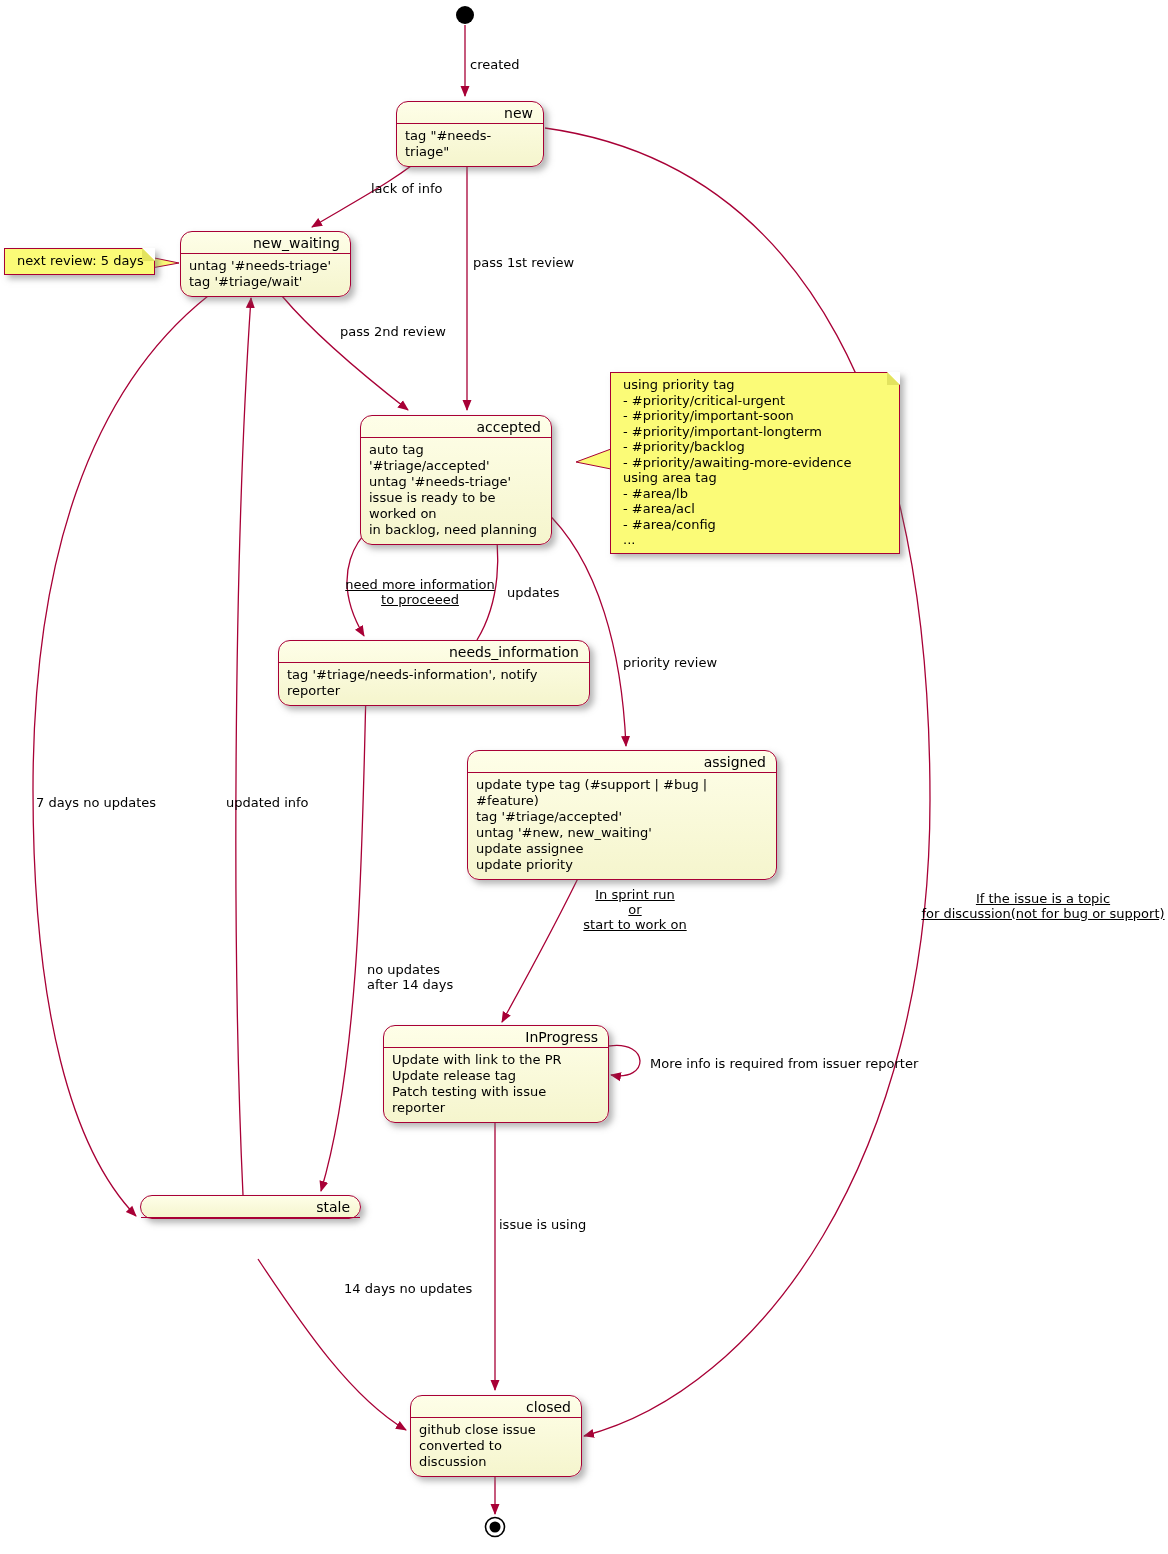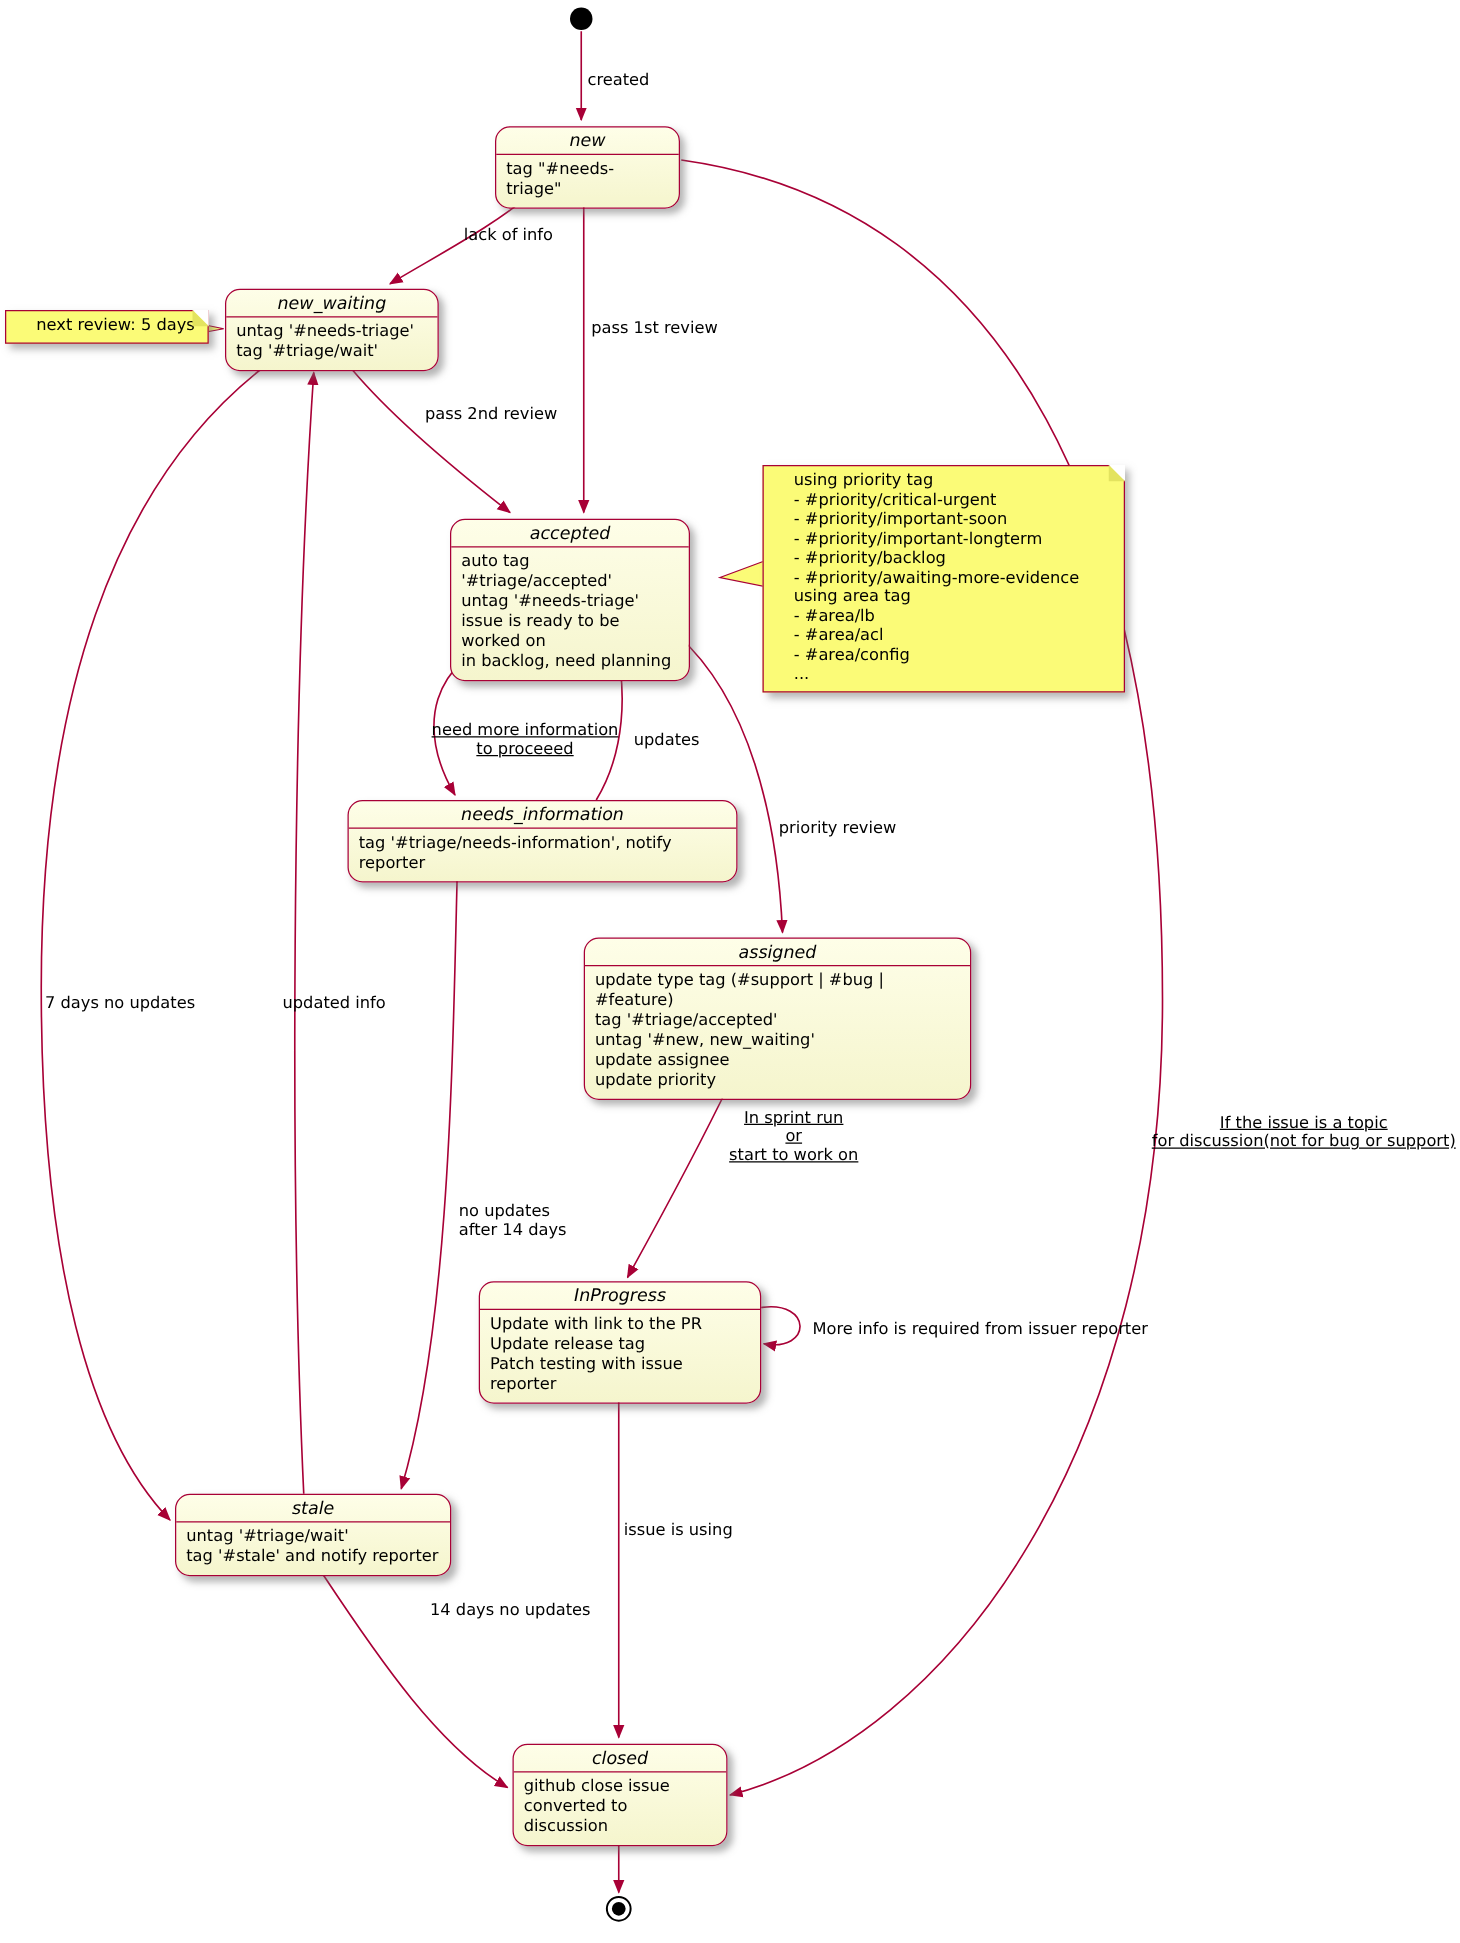--- a/index.html
+++ b/index.html
@@ -8,27 +8,27 @@
   #arrows { position:absolute; left:0; top:0; }
 
   .state {
     position:absolute;
     background:linear-gradient(180deg,#fefee8,#f5f5cd);
     border:1.5px solid #A80036;
     border-radius:12px;
     box-shadow:4px 4px 6px rgba(110,110,110,.5);
     font-size:13px; color:#000;
   }
-  .state-title { font-size:14px; text-align:center; padding:3px 10px 2px; border-bottom:1.5px solid #A80036;font-style:italic; }
+  .state-title { font-size:14px; text-align:right; padding:3px 10px 2px; border-bottom:1.5px solid #A80036; }
   .state-body { padding:4px 8px 6px; line-height:16px; }
 
   .note {
     position:absolute; background:#FBFB77; border:1px solid #A80036;
     box-shadow:4px 4px 6px rgba(110,110,110,.5);
-    font-size:13px; line-height:15.5px; padding:4px 10px 5px 24px; color:#000;
+    font-size:13px; line-height:15.5px; padding:4px 10px 5px 12px; color:#000;
   }
   .note::before { content:""; position:absolute; top:-1px; right:-1px;
     border-top:13px solid #ffffff; border-left:13px solid transparent; }
   .note .fold { position:absolute; top:-1px; right:-1px; width:0; height:0;
     border-top:13px solid transparent; border-left:13px solid #e3e35f; }
 
   .elabel { position:absolute; font-size:13px; color:#000; white-space:pre-line; }
   .center { text-align:center;text-decoration:underline; }
 </style>
 </head>
@@ -118,24 +118,20 @@
       <div>update type tag (#support | #bug | #feature)</div>
       <div>tag '#triage/accepted'</div>
       <div>untag '#new, new_waiting'</div>
       <div>update assignee</div>
       <div>update priority</div>
     </div>
   </div>
 
   <div class="state" style="left:140px;top:1195px;width:221px">
     <div class="state-title">stale</div>
-    <div class="state-body">
-      <div>untag '#triage/wait'</div>
-      <div>tag '#stale' and notify reporter</div>
-    </div>
   </div>
 
   <div class="state" style="left:410px;top:1395px;width:172px">
     <div class="state-title">closed</div>
     <div class="state-body">
       <div>github close issue</div>
       <div>converted to discussion</div>
     </div>
   </div>
 

